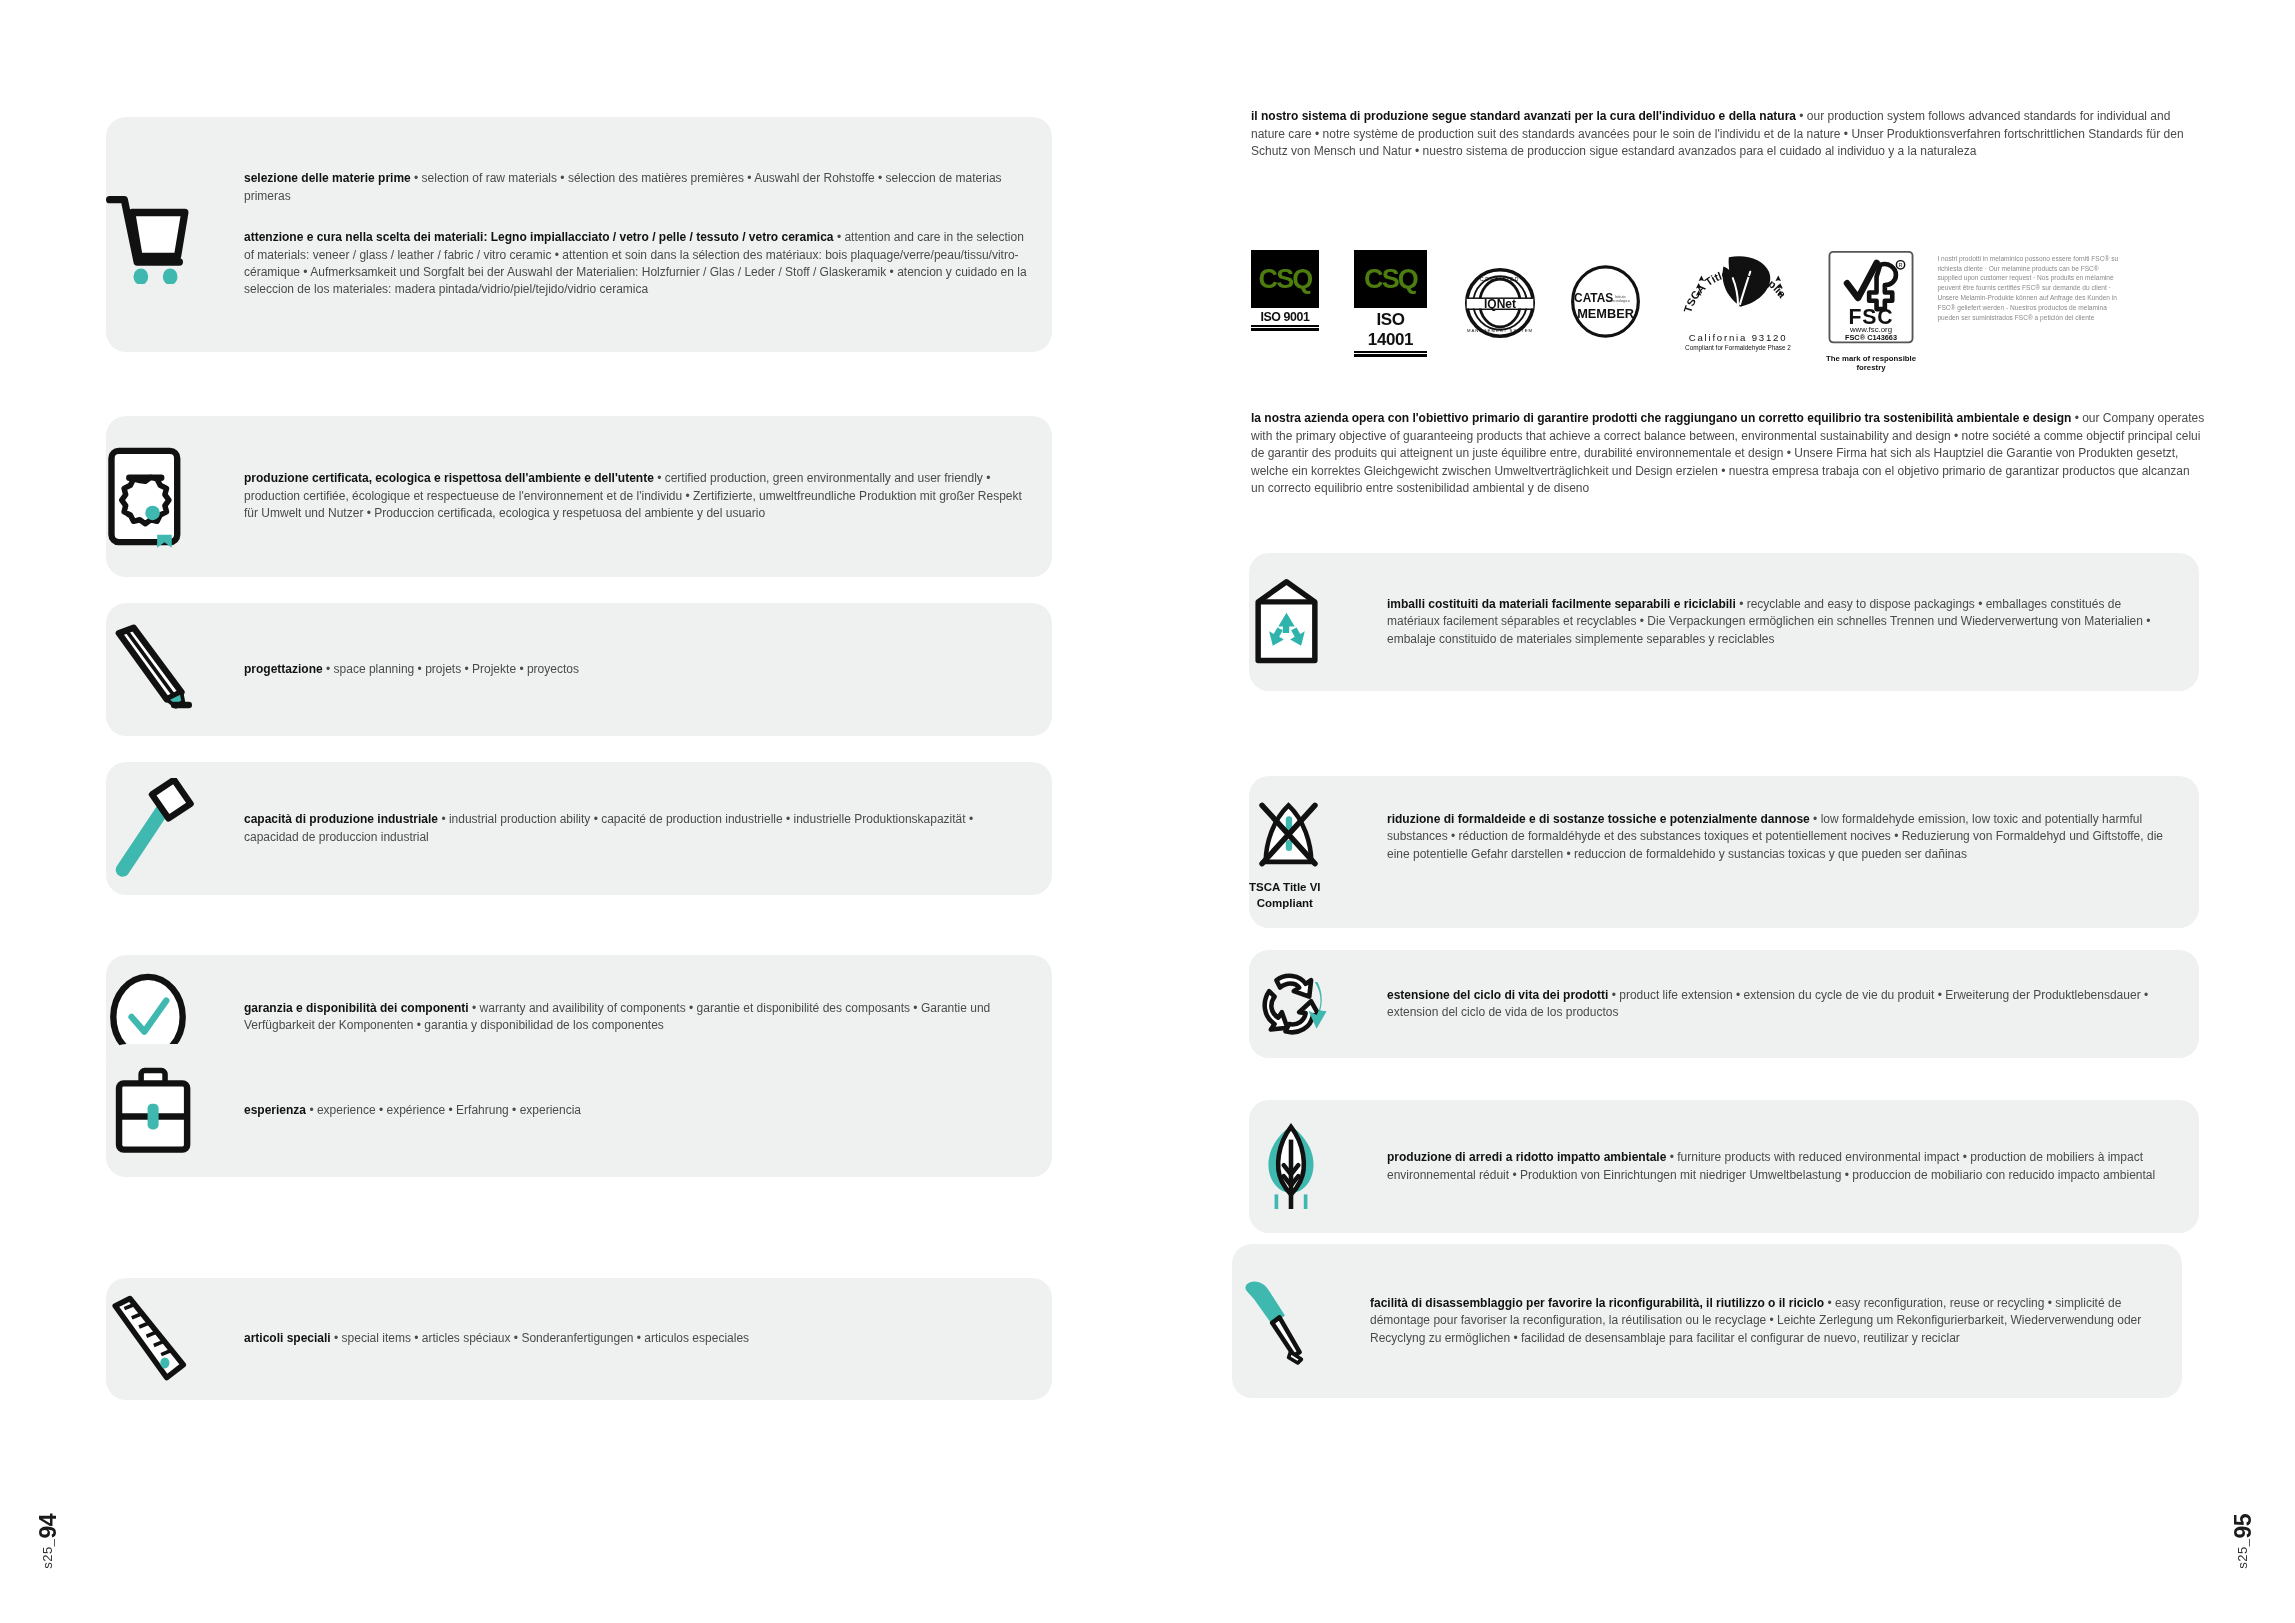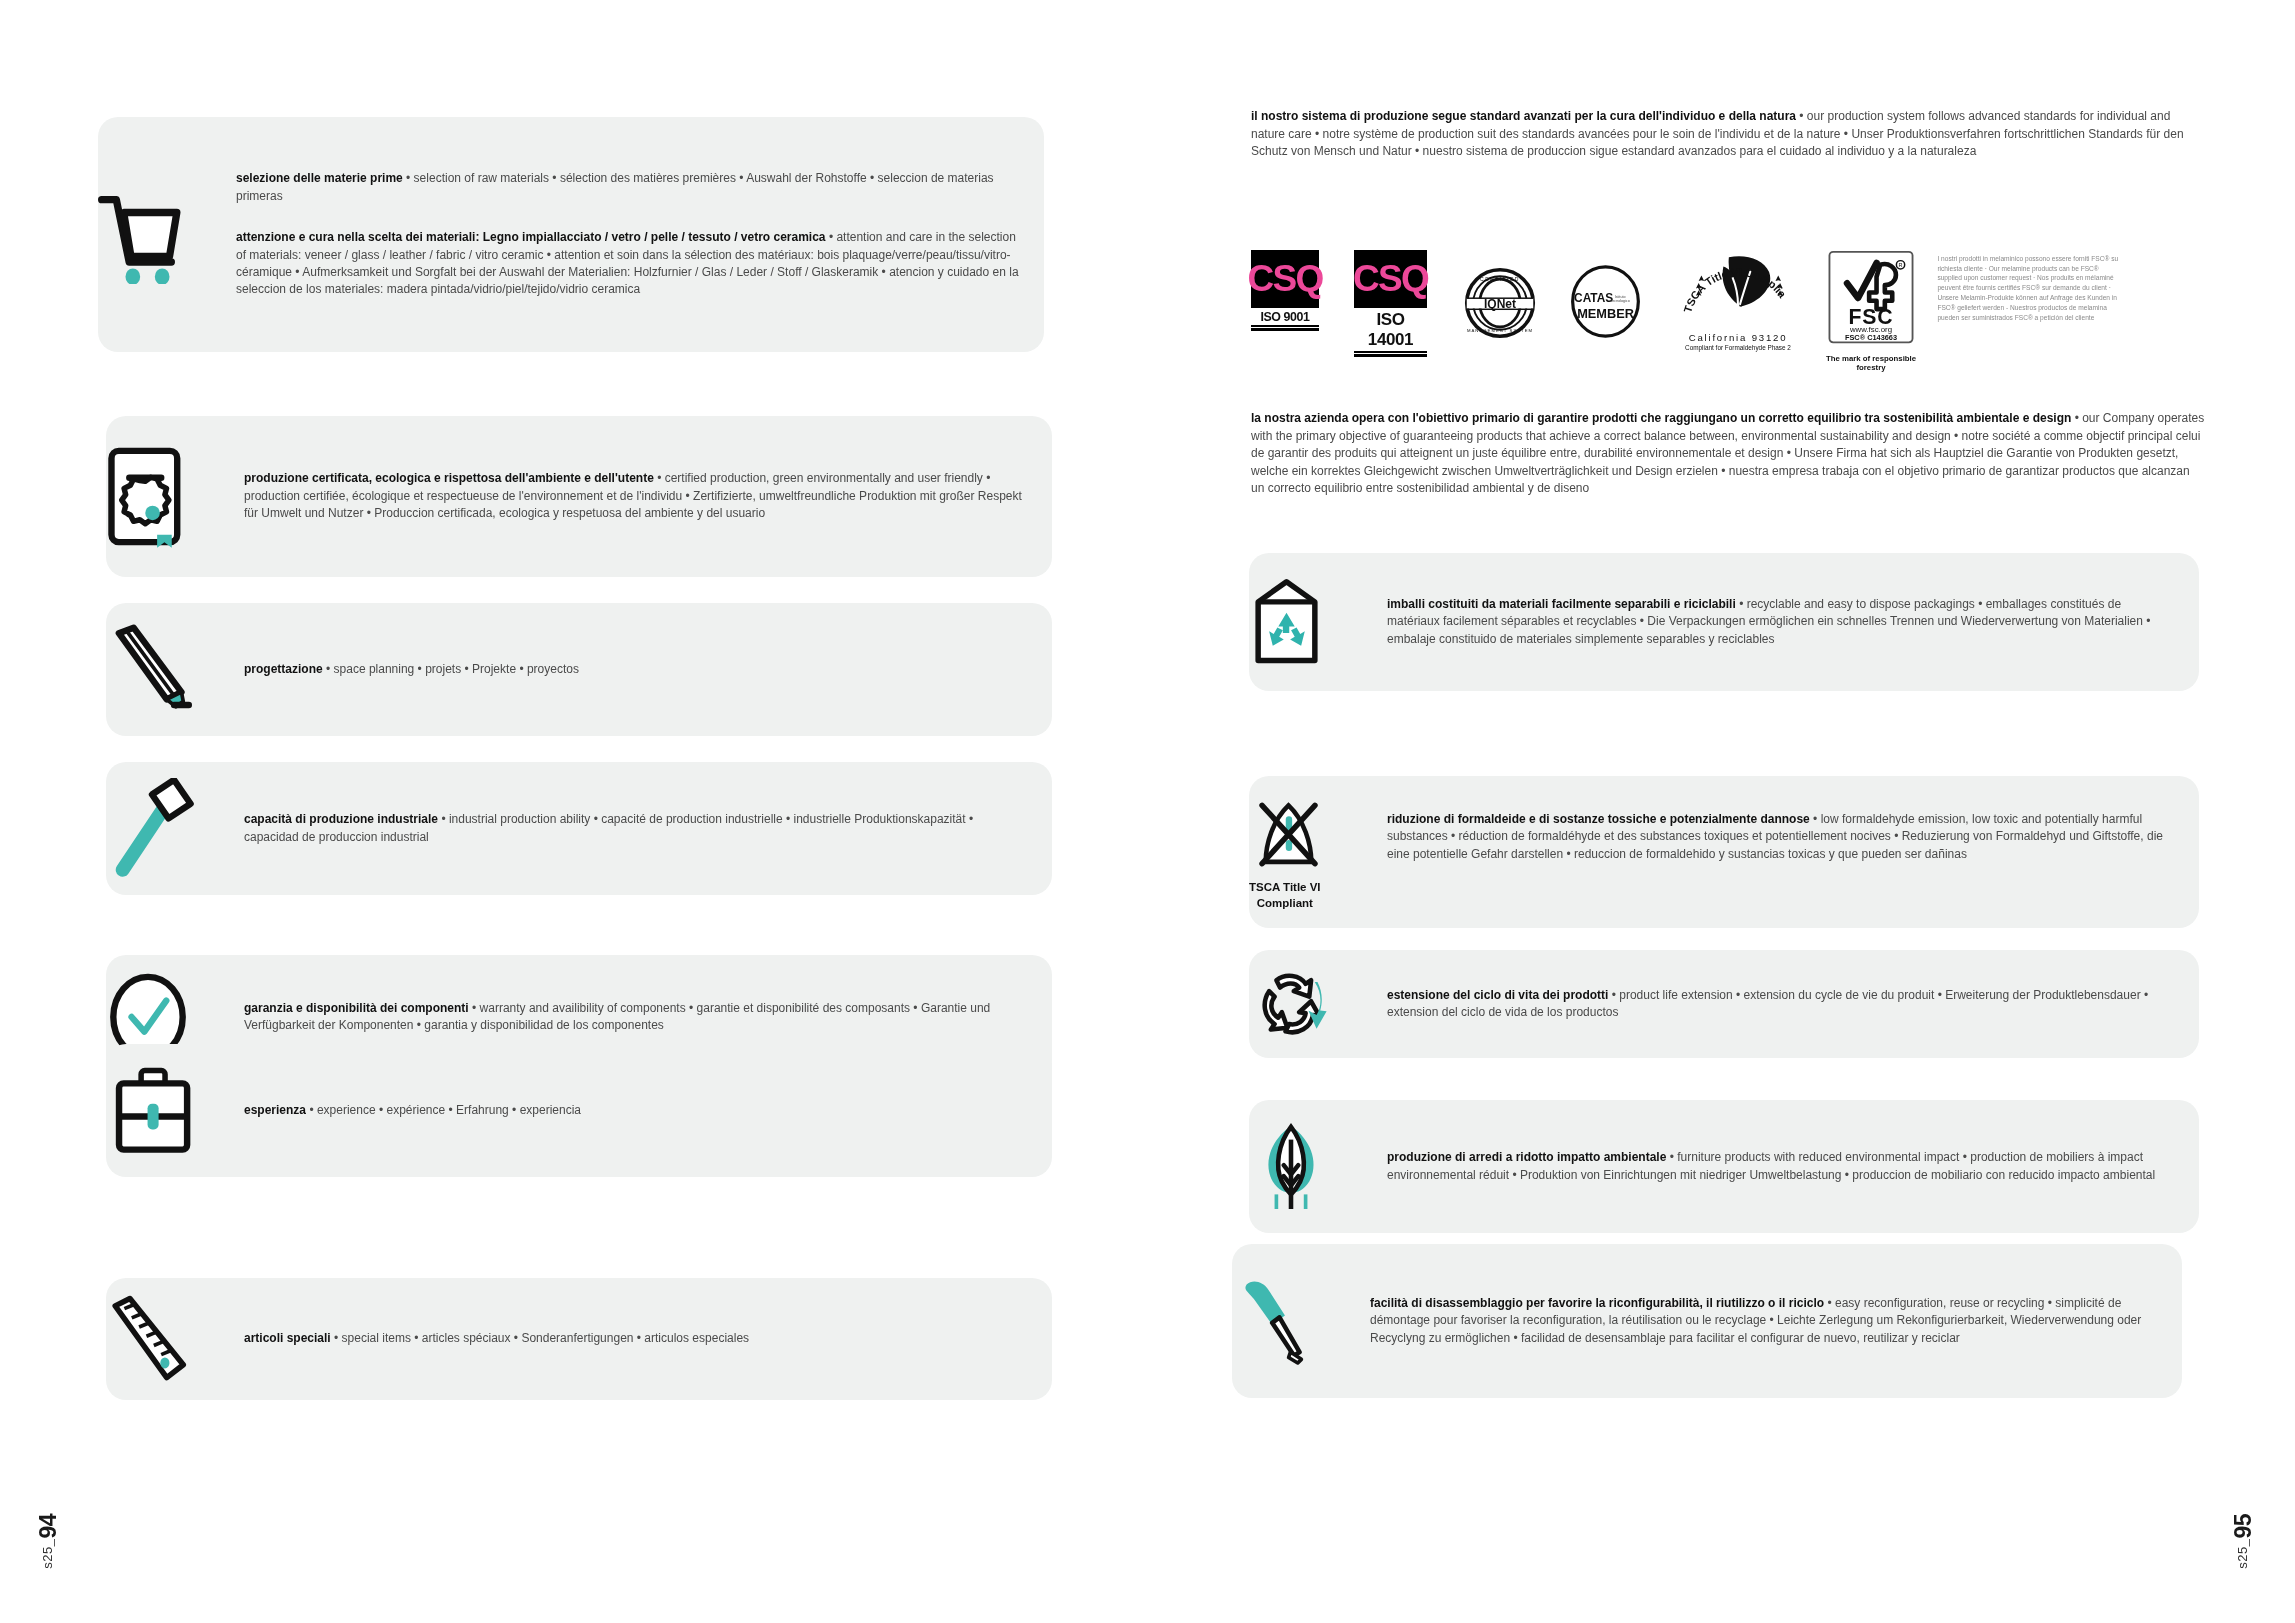--- a/index.html
+++ b/index.html
@@ -60,21 +60,21 @@
     position: absolute;
     display: flex;
     align-items: flex-start;
   }
   .logo { position: relative; }
   .csq-box {
     width: 68px; height: 58px; background: #000;
     display: flex; align-items: center; justify-content: center;
   }
   .csq-word {
-    color: #ec4899; font-weight: bold; font-size: 37px;
+    color: #4d7c0f; font-weight: bold; font-size: 27px;
     letter-spacing: -1.8px; font-family: "Liberation Sans", sans-serif;
   }
   .csq-label {
     font-size: 12.4px; font-weight: bold; color: #111;
     text-align: center; margin-top: 1.8px; letter-spacing: -0.4px;
     border-bottom: 2.3px solid #000; padding-bottom: 0.9px;
   }
   .csq-underline { height: 2.8px; background: #000; margin-top: 1.8px; }
 
   .tsca-cal {
@@ -110,21 +110,21 @@
   .folio-left { left: 35px; }
   .folio-right { right: 39px; }
 </style>
 </head>
 <body>
 
 <div class="spread">
 
   <div class="page">
 
-    <div class="card" style="left:98px; top:117px; width:946px; height:235px;">
+    <div class="card" style="left:106px; top:117px; width:946px; height:235px;">
       <div class="card-icon">
         <svg width="88" height="99" viewBox="0 0 96 108">
           <path d="M4 16 H20 L34 84 H80" fill="none" stroke="#111" stroke-width="8" stroke-linecap="round" stroke-linejoin="round"></path>
           <path d="M28 30 H86 L78 78 H36 Z" fill="#fff" stroke="#111" stroke-width="8" stroke-linejoin="round"></path>
           <ellipse cx="38" cy="100" rx="8" ry="9" fill="#3fb8b0"></ellipse>
           <ellipse cx="70" cy="100" rx="8" ry="9" fill="#3fb8b0"></ellipse>
         </svg>
       </div>
       <div class="card-text">
         <p class="t-blk">

